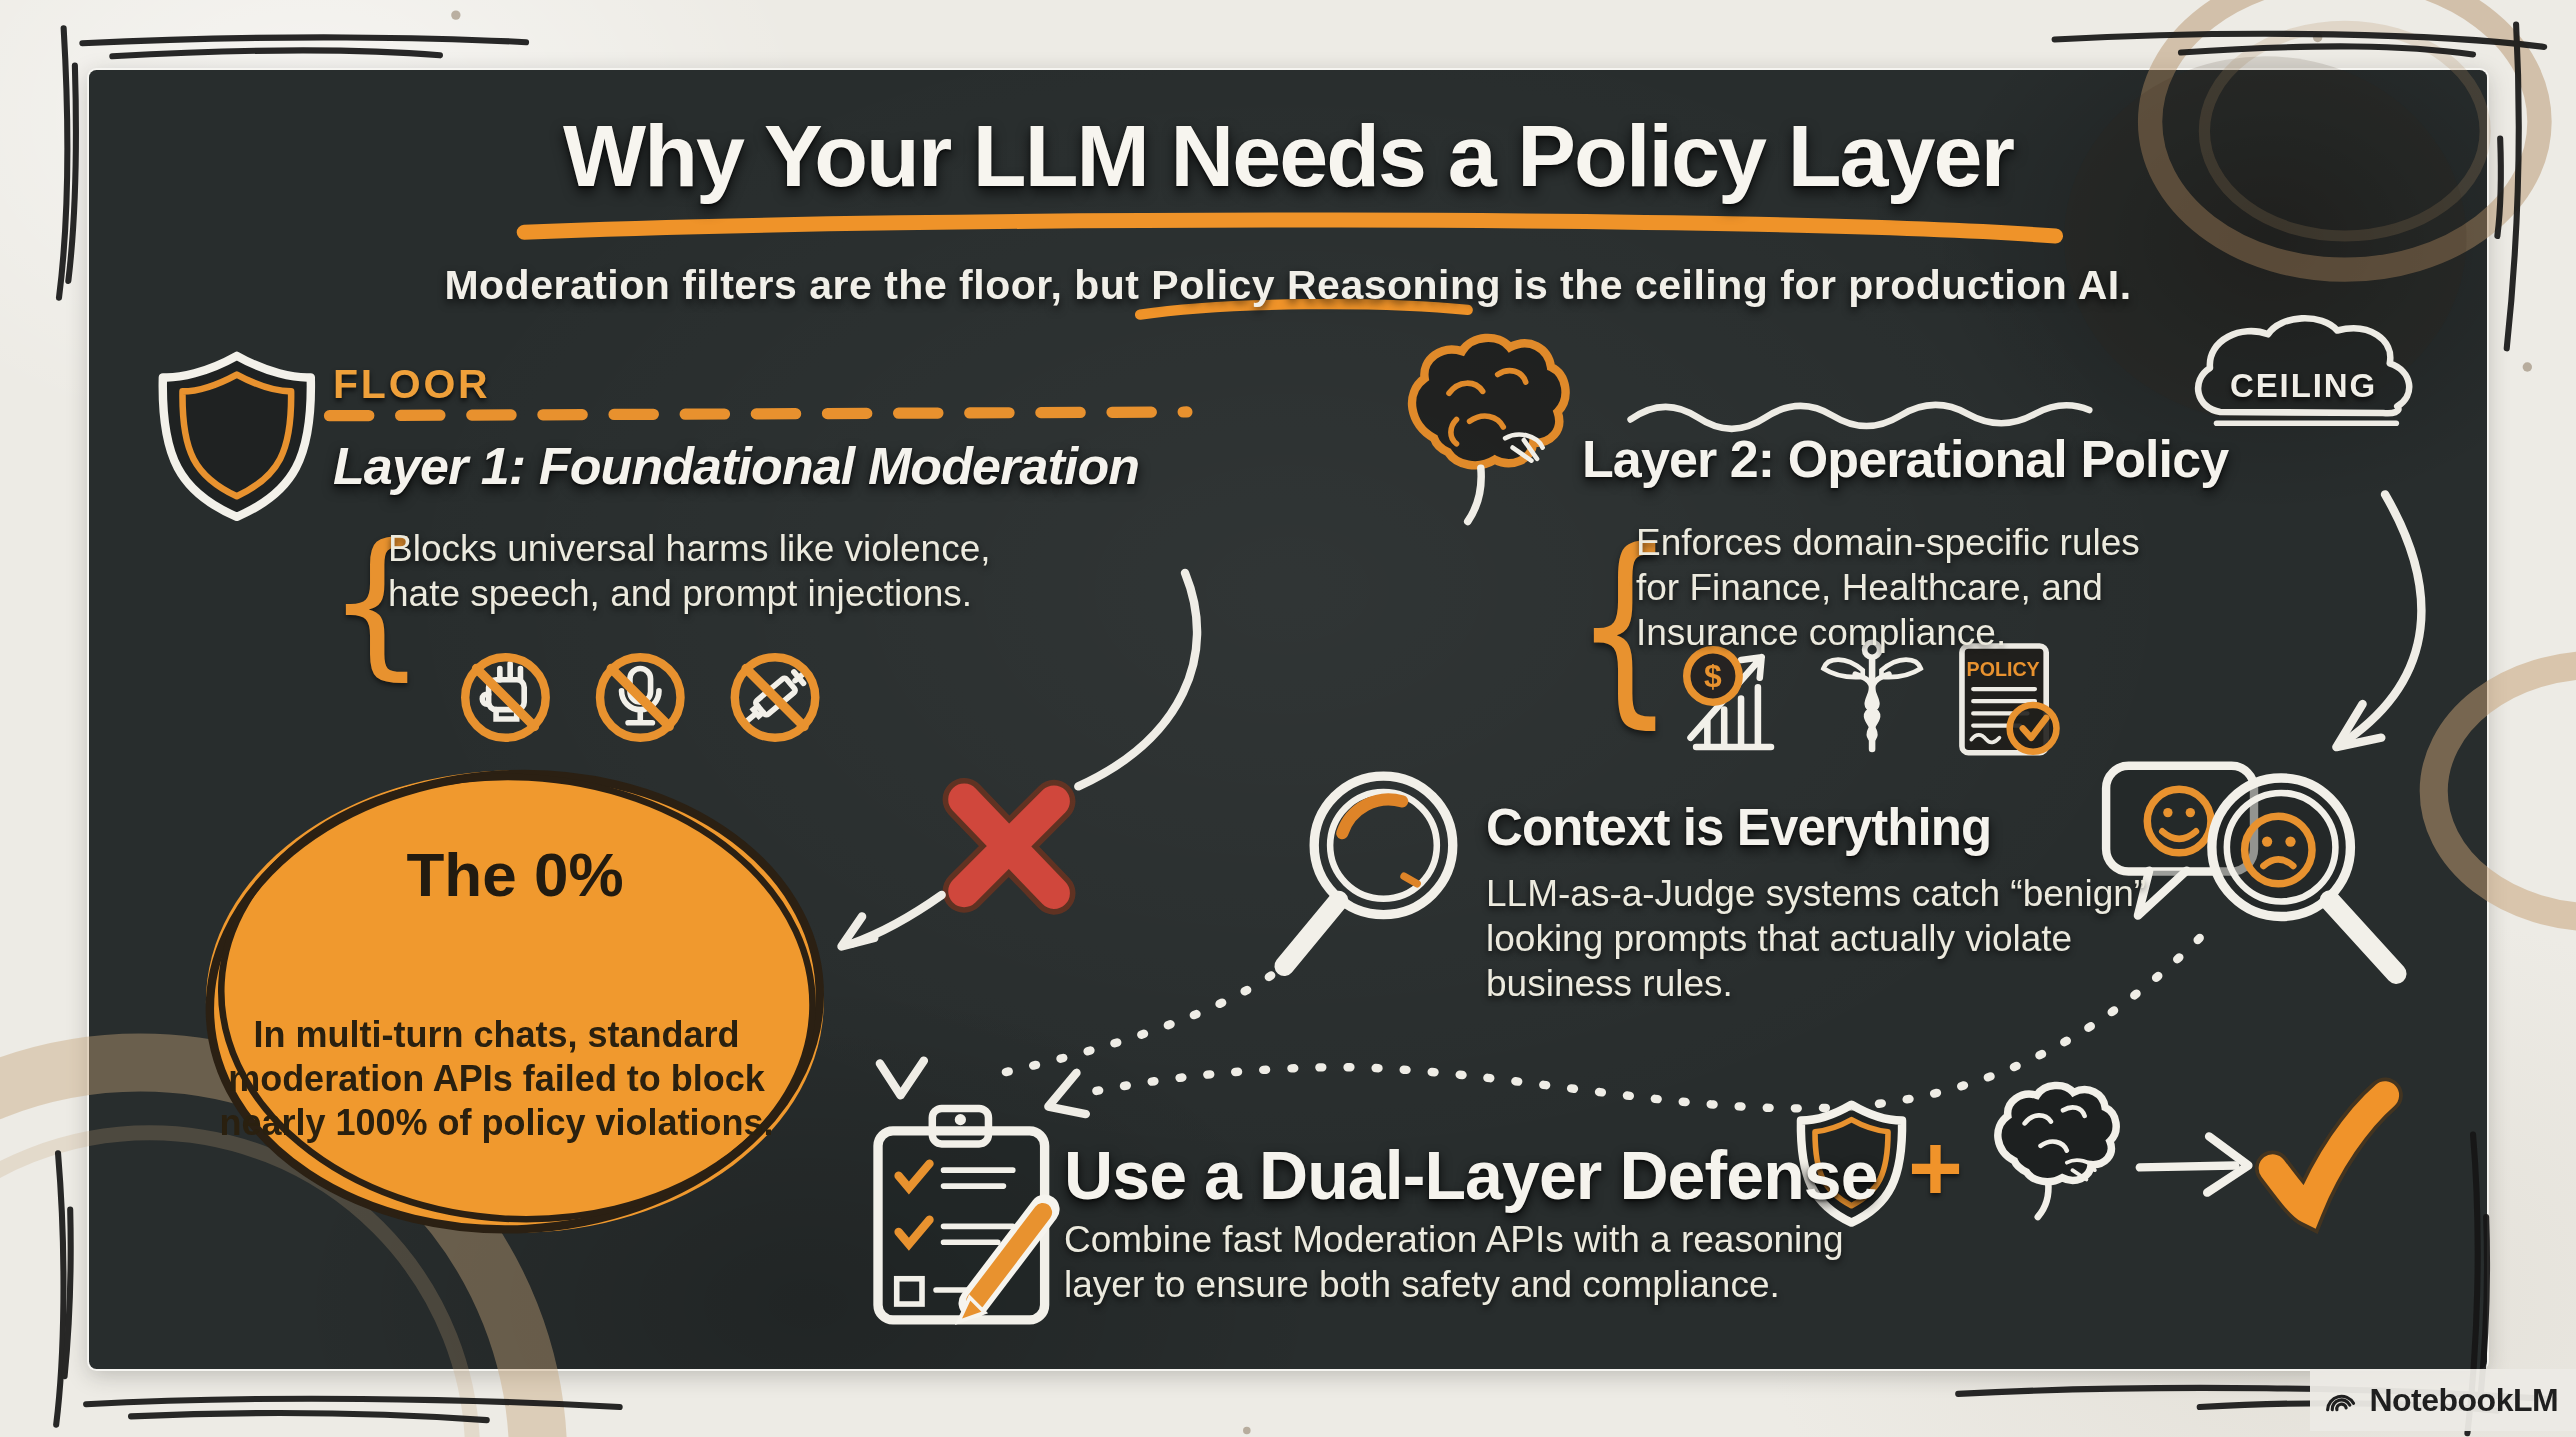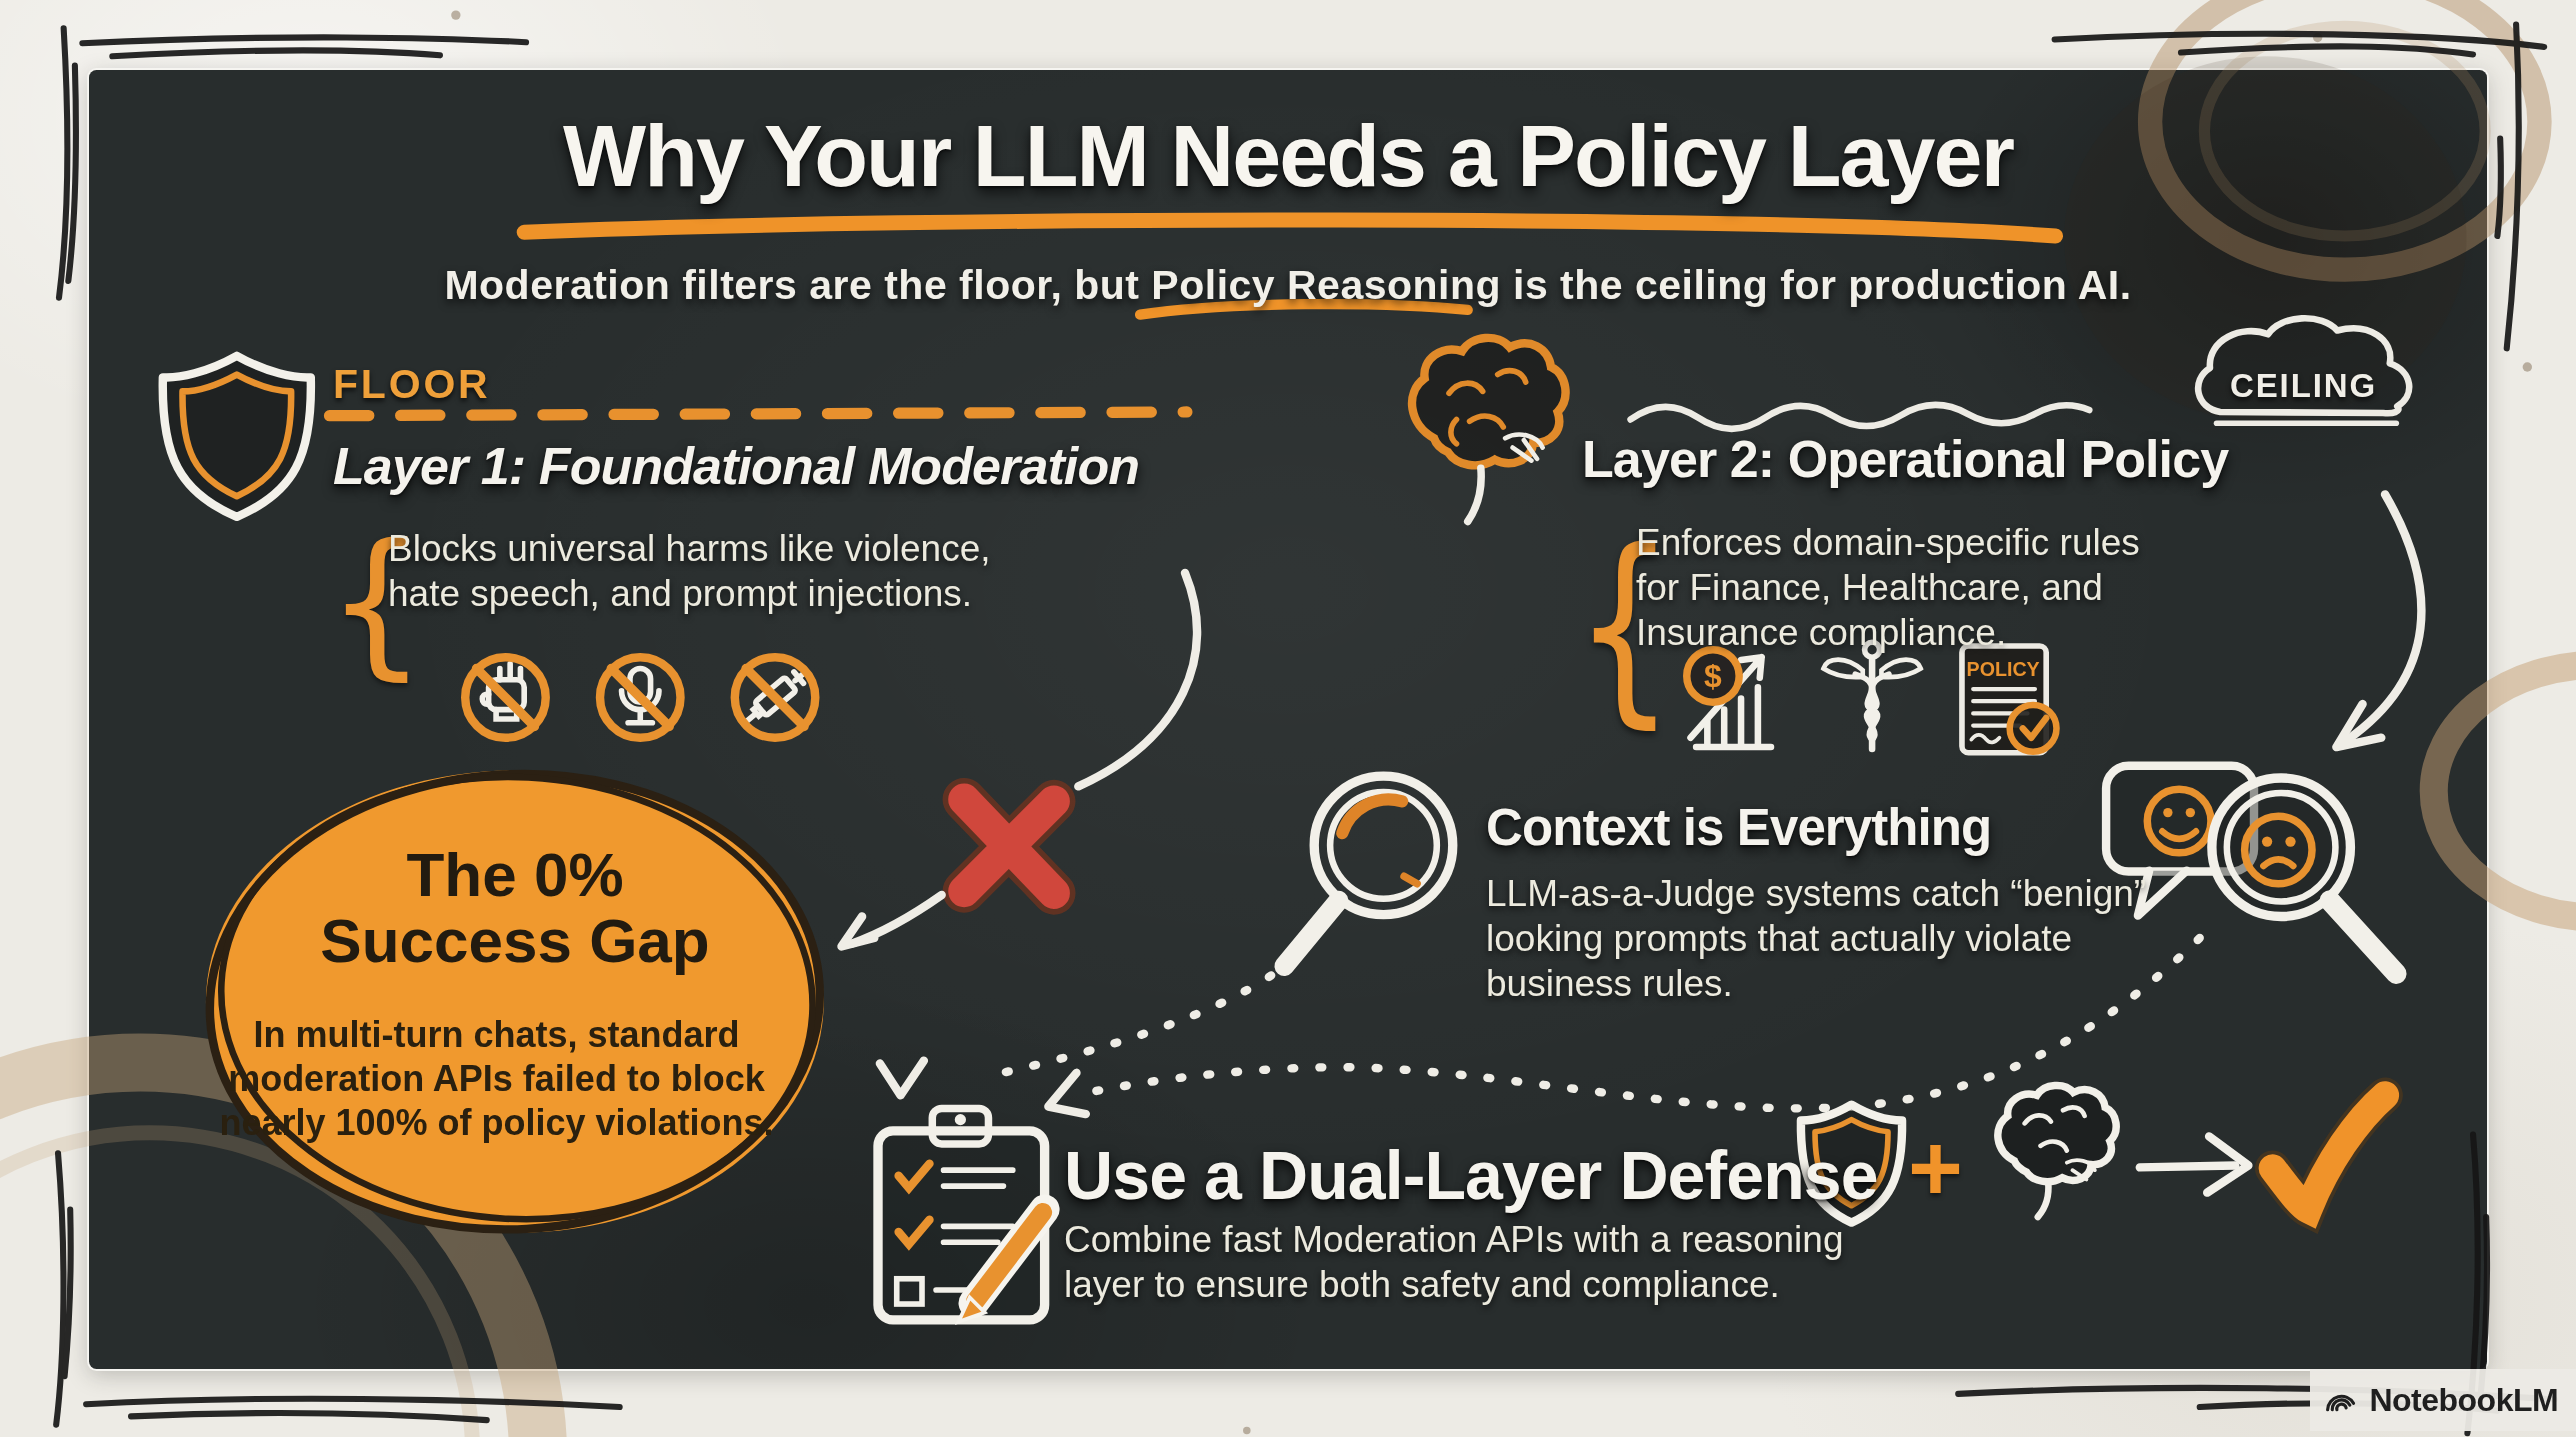--- a/index.html
+++ b/index.html
@@ -246,21 +246,20 @@
     <span>Moderation filters are the floor, but </span><span>Policy Reasoning</span><span> is the ceiling for production AI.</span>
   </div>
 
   <div class="txt seclabel" style="left:333px;top:361px;font-size:41px;">FLOOR</div>
   <div class="txt heading" style="left:333px;top:436px;font-style:italic;">Layer 1: Foundational Moderation</div>
   <div class="txt brace" style="left:326px;top:509px;font-size:159px;transform:scaleY(1.0);">{</div>
   <div class="txt body" style="left:388px;top:526px;width:655px;">Blocks universal harms like violence, hate speech, and prompt injections.</div>
 
   <div class="txt stat-title" style="left:234px;top:842px;width:562px;">
     <div>The 0%</div>
-    <div>Success Gap</div>
   </div>
   <div class="txt stat-body" style="left:211px;top:1013px;width:571px;">In multi-turn chats, standard moderation APIs failed to block nearly 100% of policy violations.</div>
 
   <div class="txt" style="left:2223px;top:367px;width:161px;text-align:center;color:#f0eee7;font-weight:bold;font-size:33px;letter-spacing:1.9px;text-shadow:0 2.8px 5.6px rgba(0,0,0,.7);">CEILING</div>
   <div class="txt heading" style="left:1582px;top:429px;">Layer 2: Operational Policy</div>
   <div class="txt brace" style="left:1574px;top:505px;font-size:159px;transform:scaleY(1.3);transform-origin:top;">{</div>
   <div class="txt body" style="left:1636px;top:520px;width:543px;">Enforces domain-specific rules for Finance, Healthcare, and Insurance compliance.</div>
 
   <div class="txt heading" style="left:1486px;top:798px;font-size:51px;">Context is Everything</div>
   <div class="txt body" style="left:1486px;top:871px;width:669px;font-size:37px;">LLM-as-a-Judge systems catch “benign” looking prompts that actually violate business rules.</div>

